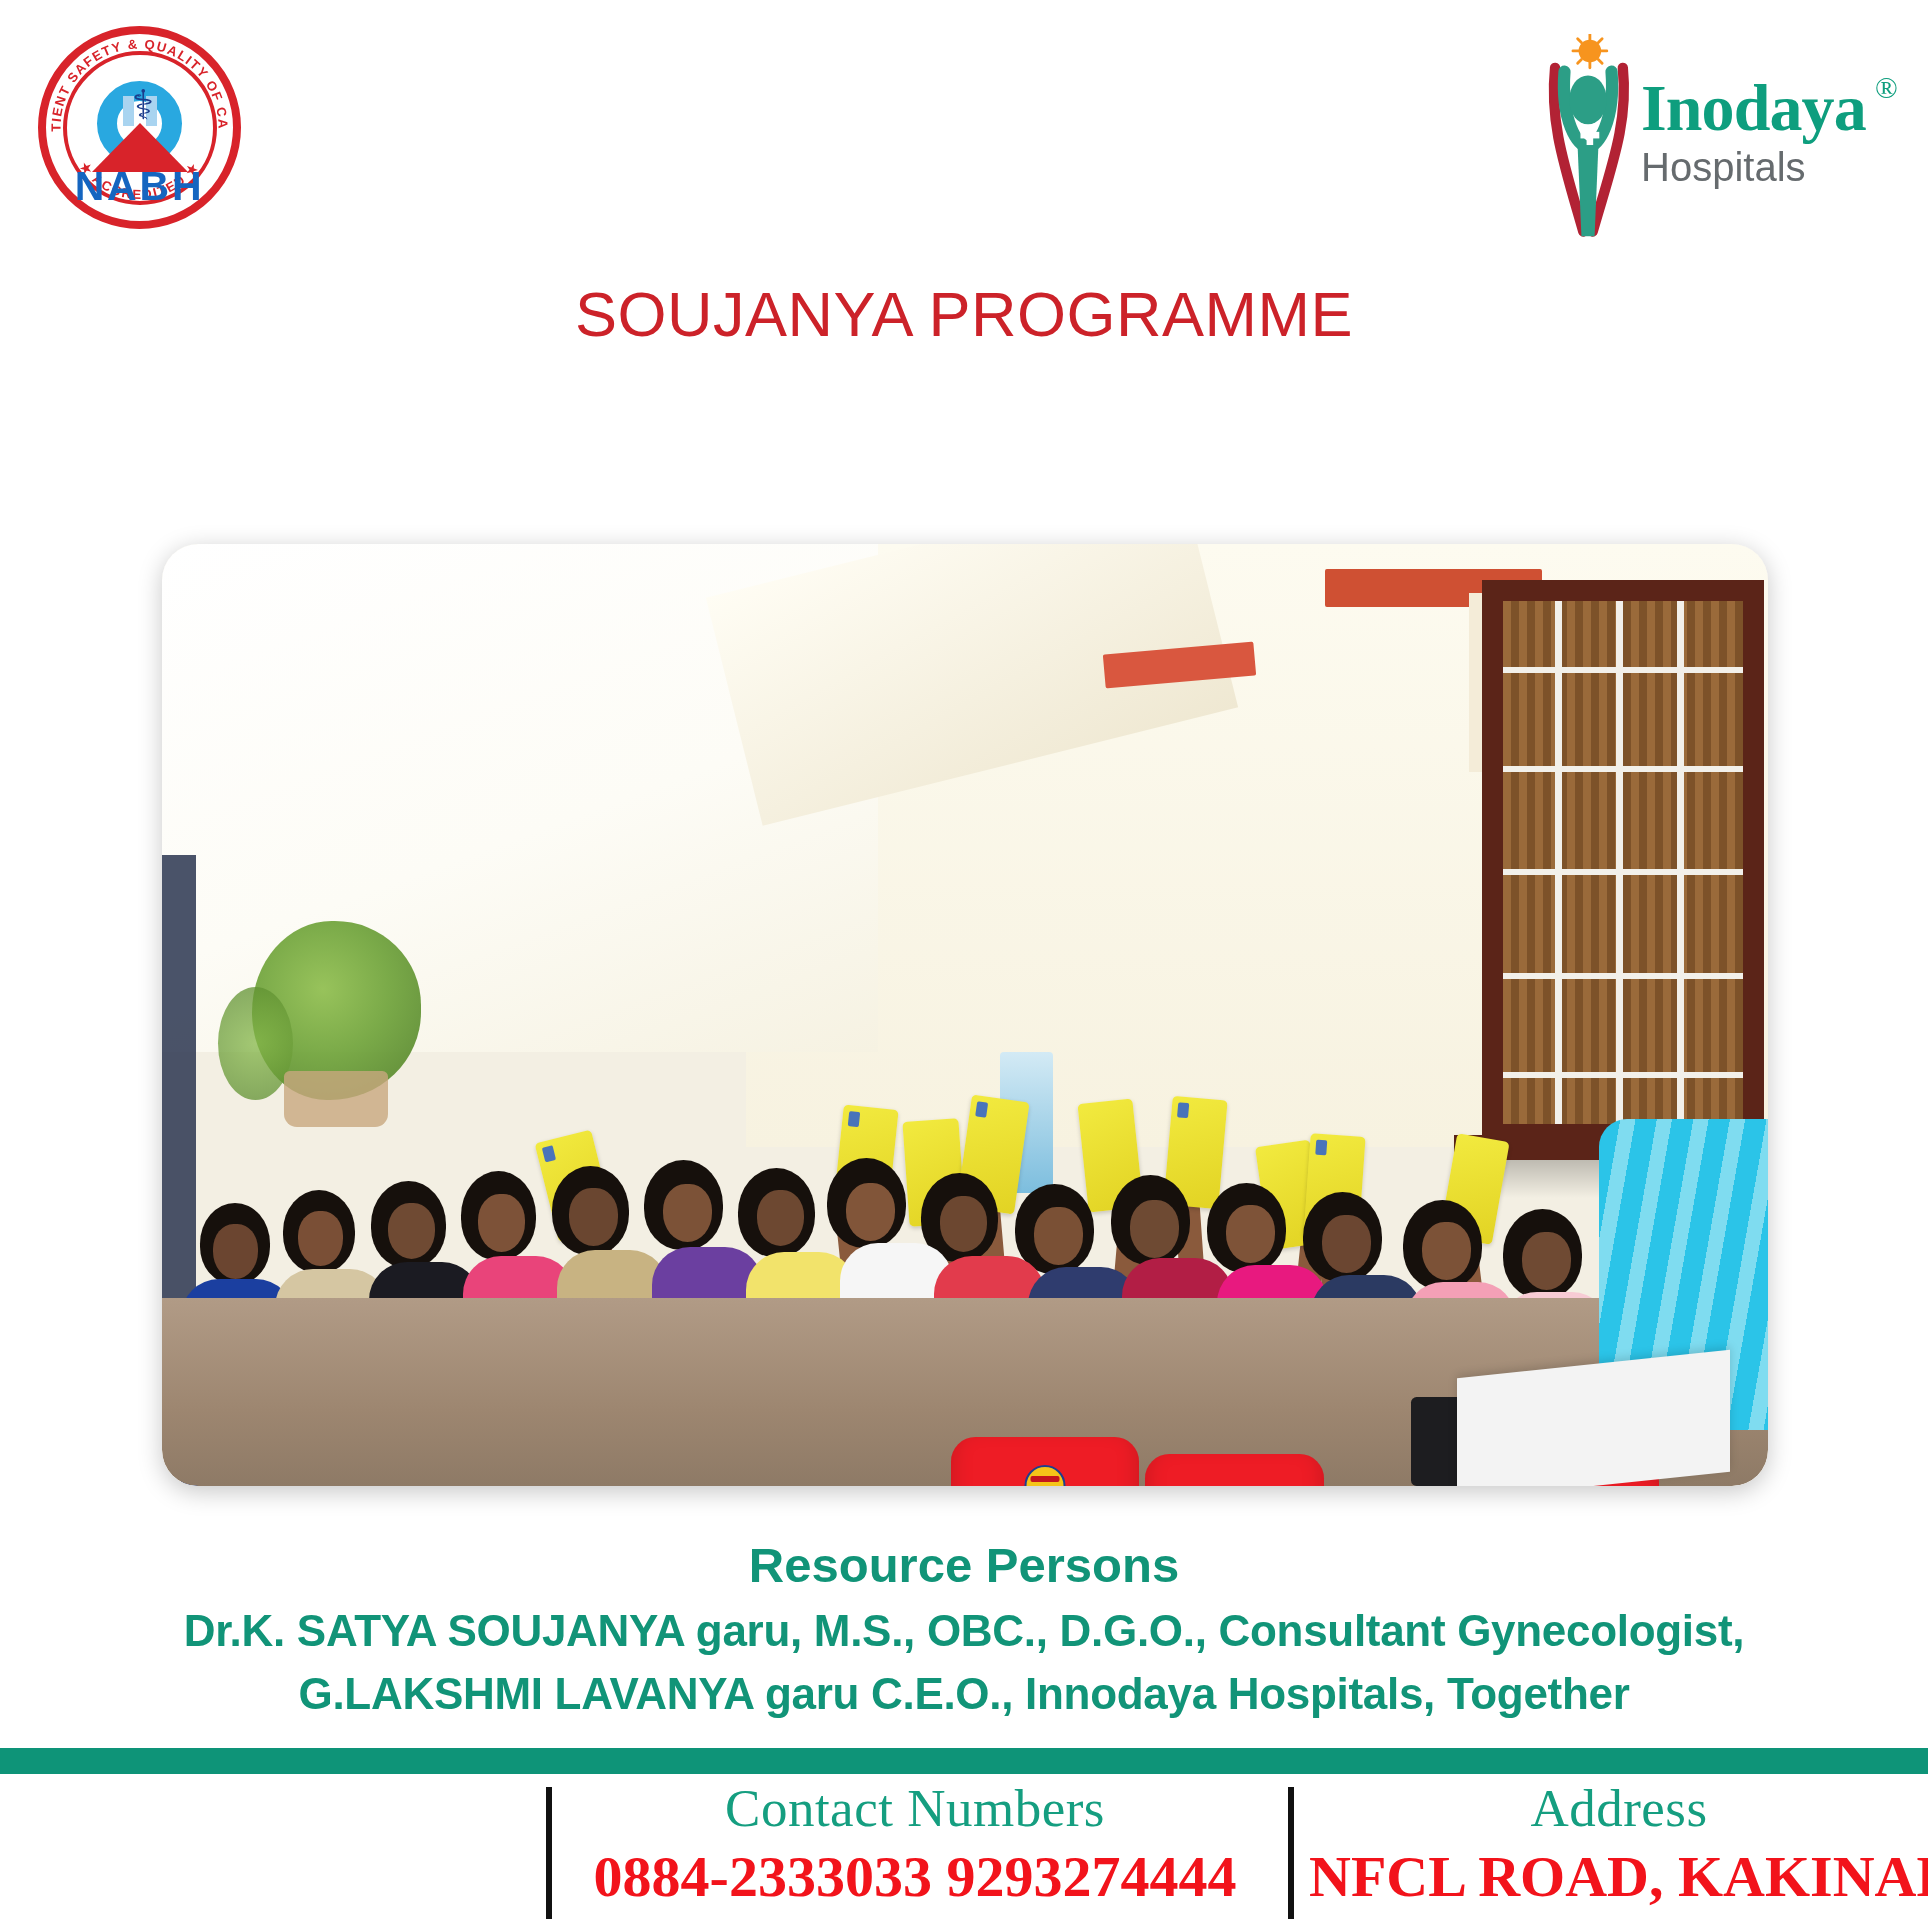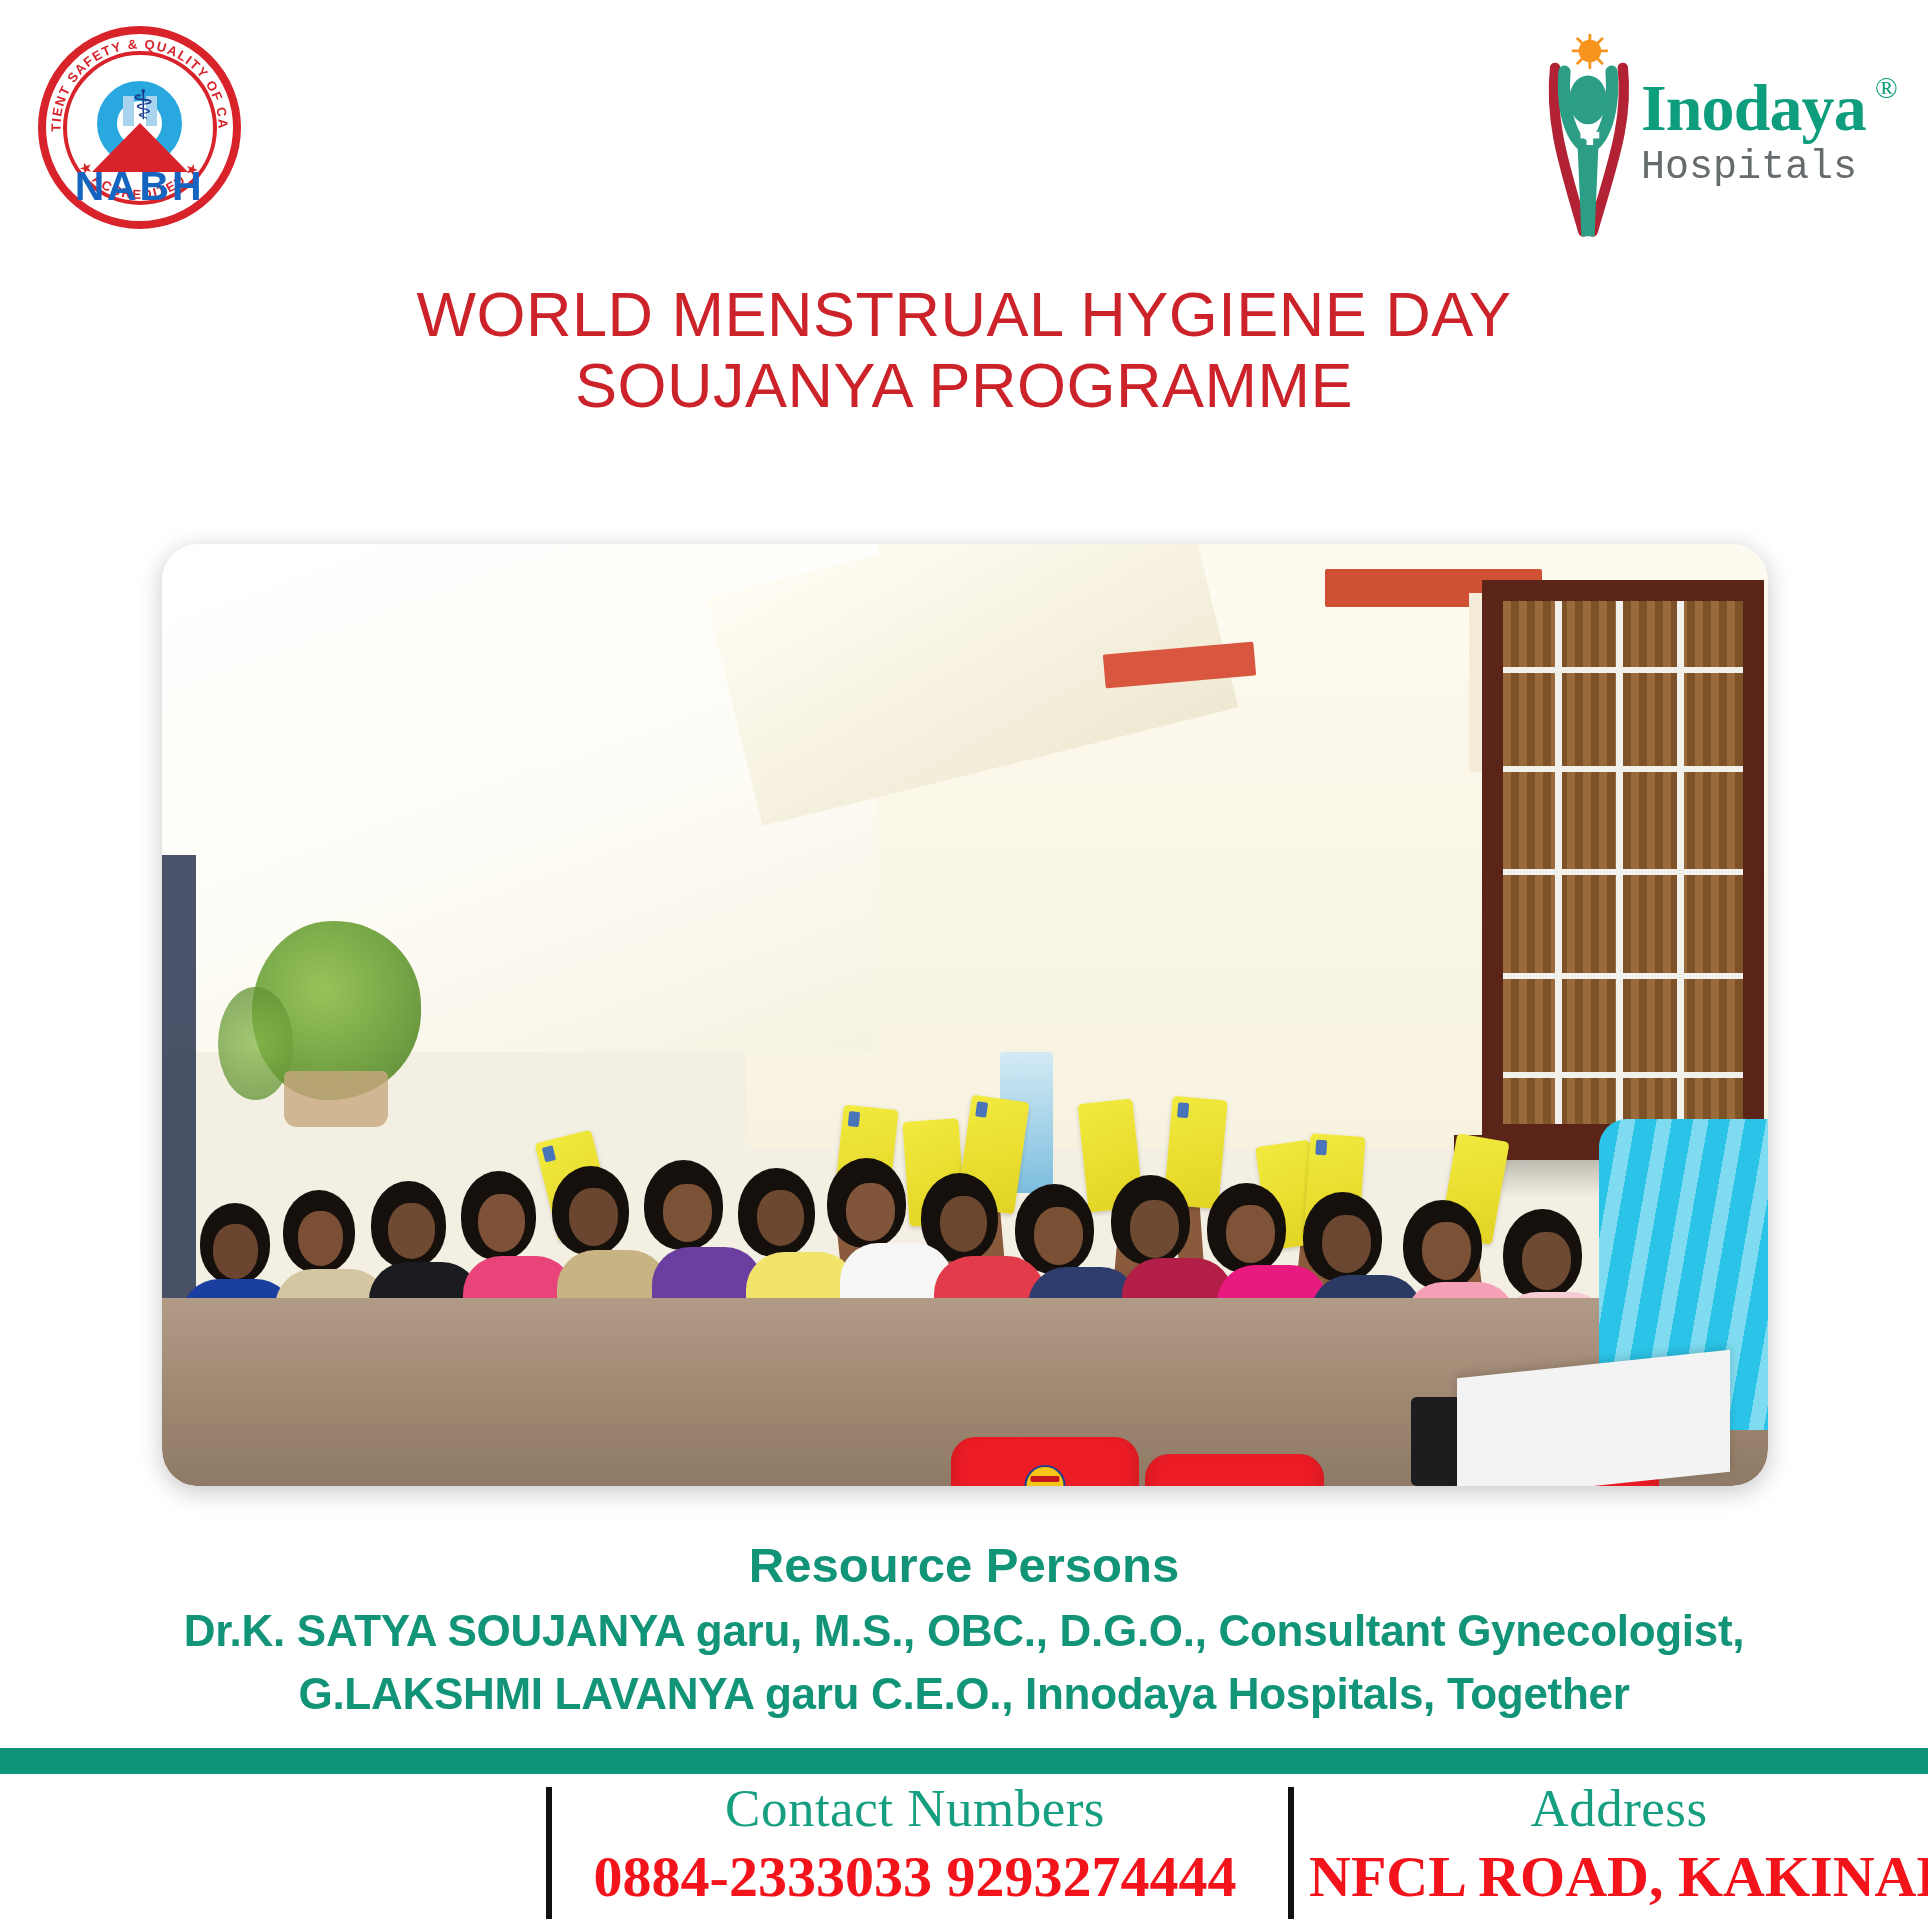--- a/index.html
+++ b/index.html
@@ -61,21 +61,21 @@
   .ino-name{
     font-family:"Liberation Serif",serif;
     font-size:66px;font-weight:bold;color:#0E9E7E;line-height:0.95;
     letter-spacing:-0.9px;position:relative;display:inline-block;
   }
   .ino-reg{
     position:absolute;right:-32px;top:-5.6px;
     font-size:30px;color:#0E9E7E;font-family:"Liberation Serif",serif;
   }
   .ino-sub{
-    font-family:Liberation Mono, monospace;
+    font-family:Liberation Sans, sans-serif;
     font-size:40px;color:#666b6e;letter-spacing:0px;margin-top:5.6px;
   }
 
   
   .title-block{
     position:absolute;left:0;top:279px;width:1928px;text-align:center;
   }
   .title-main{
     color:#CC2229;font-size:63px;line-height:1.12;font-weight:400;
     letter-spacing:0.5px;font-family:"Liberation Sans",sans-serif;
@@ -348,21 +348,20 @@
     <div class="ino-text">
       <div class="ino-name">Inodaya</div>
       <span class="ino-reg">®</span>
       <div class="ino-sub">Hospitals</div>
     </div>
   </div>
 </div>
 
 <div class="title-block">
   <div class="title-main">
-    <div>WORLD MENSTRUAL HYGIENE DAY</div>
     <div>SOUJANYA PROGRAMME</div>
   </div>
 </div>
 
 <div class="photo-wrap">
   <div class="photo">
 
     <div class="bg-wall"></div>
     <div class="bg-glare"></div>
     <div class="roof-band"></div>

